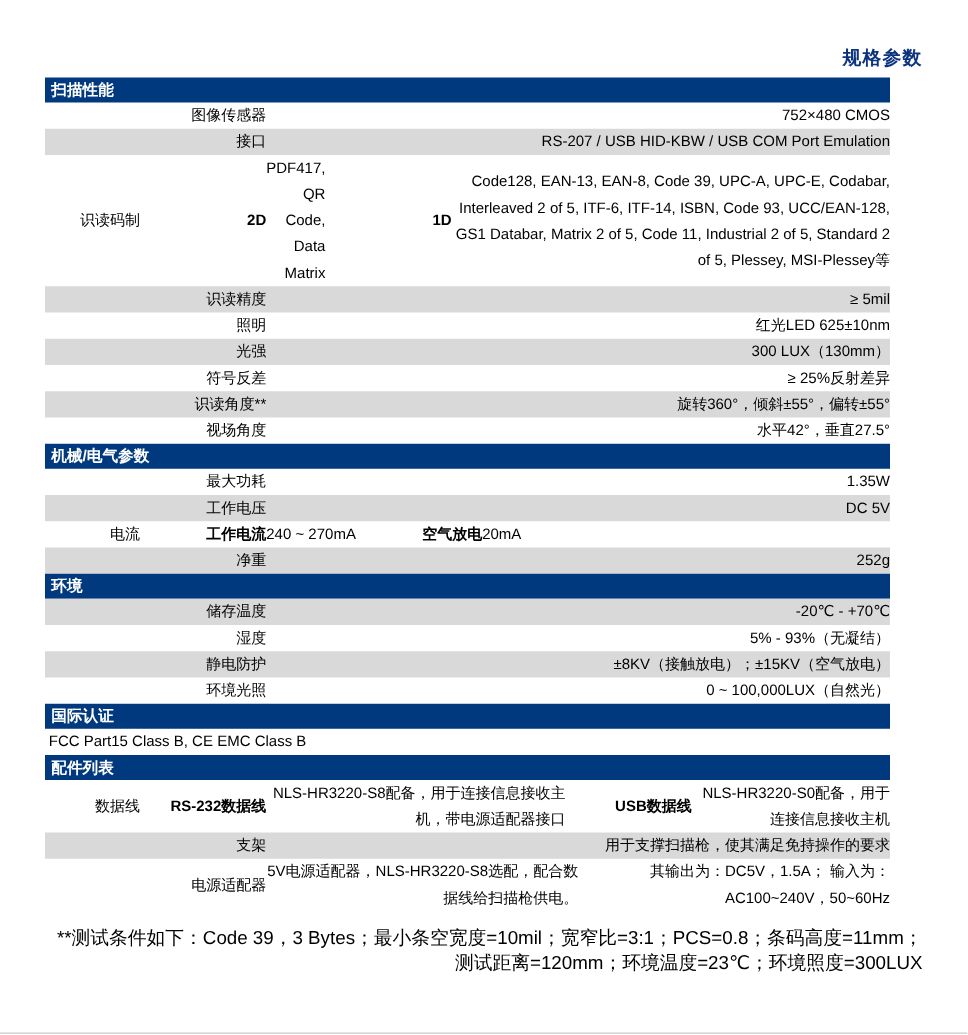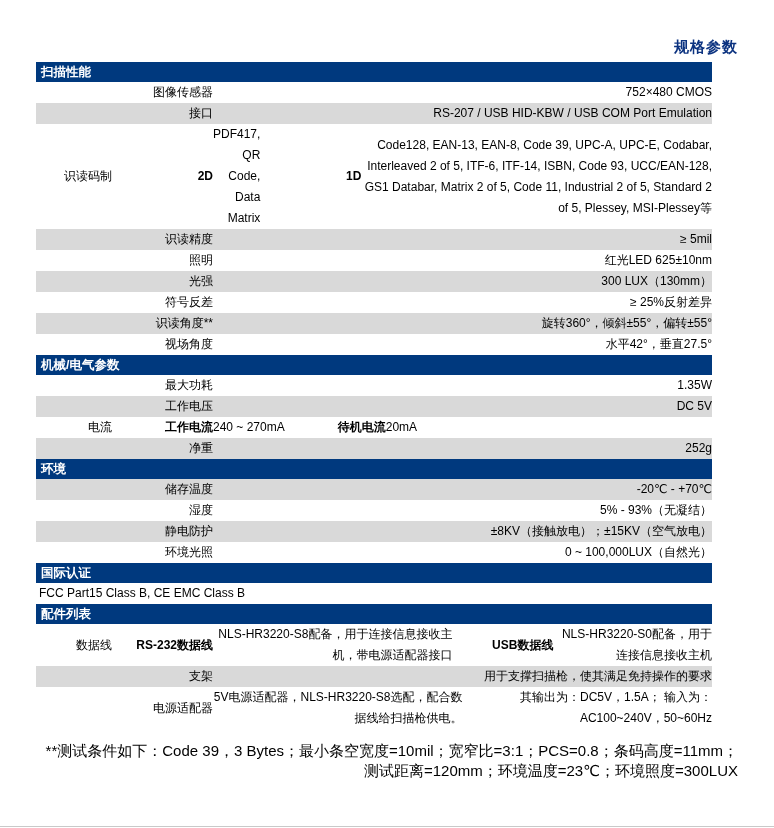--- a/index.html
+++ b/index.html
@@ -170,21 +170,21 @@
       <div class="val">DC 5V</div>
     </div>
     <div class="row">
       <div class="lab nar">电流</div>
       <div class="subcol">
         <div class="subrow">
           <div class="sublab">工作电流</div>
           <div class="val">240 ~ 270mA</div>
         </div>
         <div class="subrow">
-          <div class="sublab">待机电流</div>
+          <div class="sublab">空气放电</div>
           <div class="val">20mA</div>
         </div>
       </div>
     </div>
     <div class="row alt">
       <div class="lab wide">净重</div>
       <div class="val">252g</div>
     </div>
 
     <div class="secbar">

